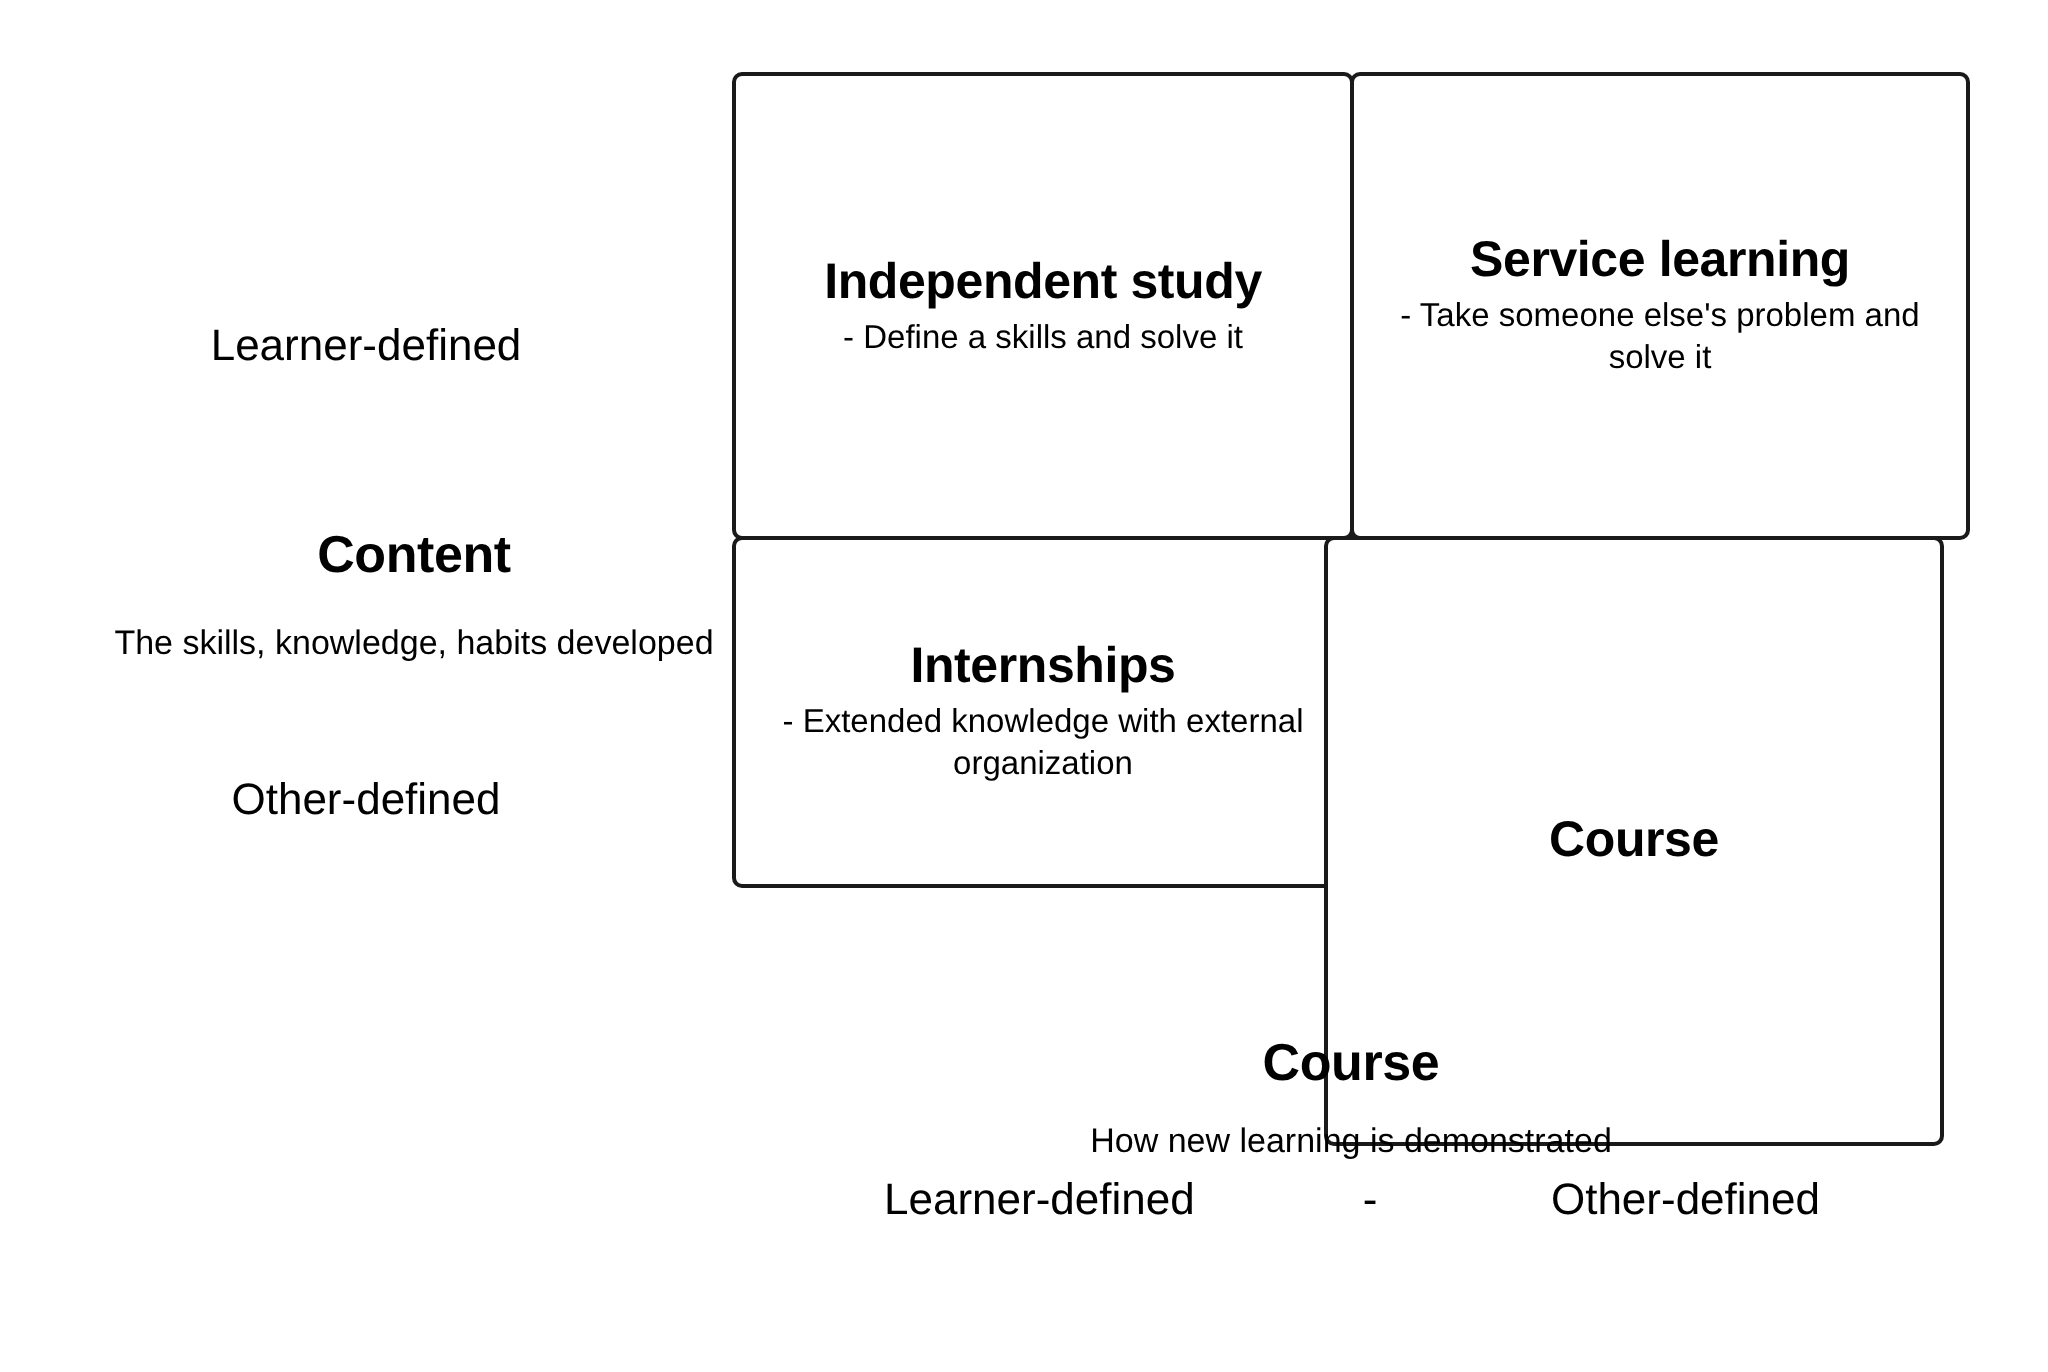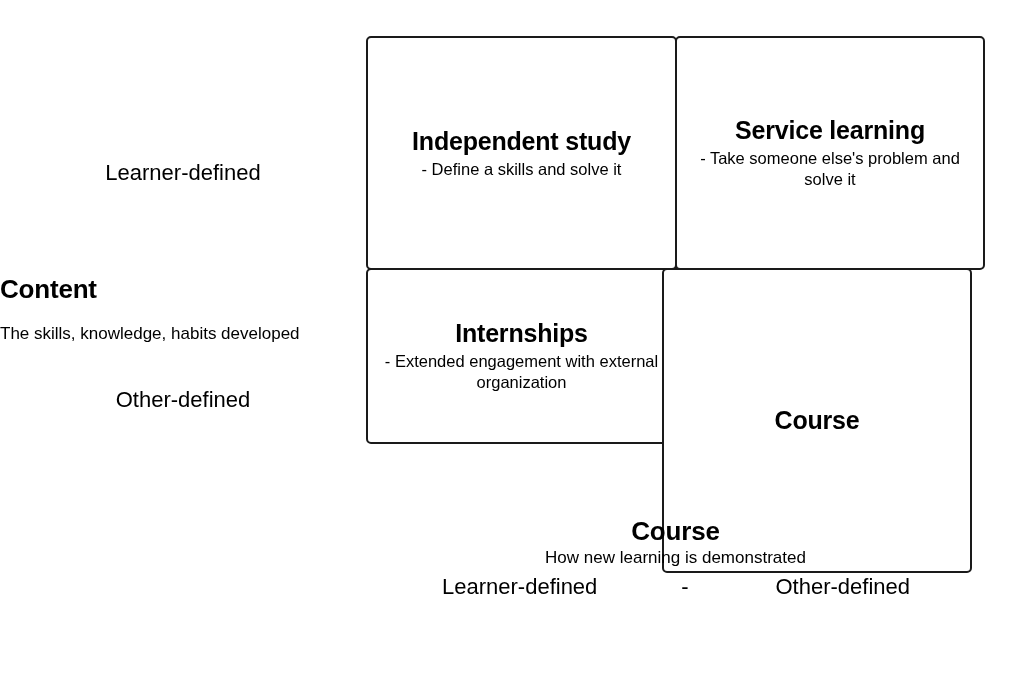--- a/index.html
+++ b/index.html
@@ -79,23 +79,23 @@
     text-align: center;
     font-size: 22px;
     line-height: 26px;
     white-space: nowrap;
   }
   .y-top    { top: 160px; }
   .y-bottom { top: 387px; }
 
   .y-axis-group {
     position: absolute;
-    top: 274px;
+    top: 262px;
     width: 414px;
-    text-align: left;
+    text-align: center;
   }
   .y-axis-name {
     font-size: 26px;
     font-weight: bold;
     line-height: 30px;
     letter-spacing: -0.2px;
   }
   .y-axis-desc {
     font-size: 17px;
     line-height: 22px;
@@ -112,21 +112,21 @@
   }
   .x-axis-name {
     font-size: 26px;
     font-weight: bold;
     line-height: 30px;
     letter-spacing: -0.2px;
   }
   .x-axis-desc {
     font-size: 17px;
     line-height: 22px;
-    margin-top: 1px;
+    margin-top: 14px;
   }
   .x-ends {
     position: relative;
     height: 36px;
     margin-top: 3px;
   }
   .x-end {
     position: absolute;
     top: 0;
     font-size: 22px;
@@ -160,21 +160,21 @@
       <div class="quad-sub">- Define a skills and solve it</div>
     </div>
 
     <div class="quad quad-tr">
       <div class="quad-title">Service learning</div>
       <div class="quad-sub">- Take someone else's problem and solve it</div>
     </div>
 
     <div class="quad quad-bl">
       <div class="quad-title">Internships</div>
-      <div class="quad-sub">- Extended engagement with external organization</div>
+      <div class="quad-sub">- Extended knowledge with external organization</div>
     </div>
 
     <div class="quad quad-br">
       <div class="quad-title">Course</div>
 
     </div>
 
   </div>
 
   <div class="axis-x">

